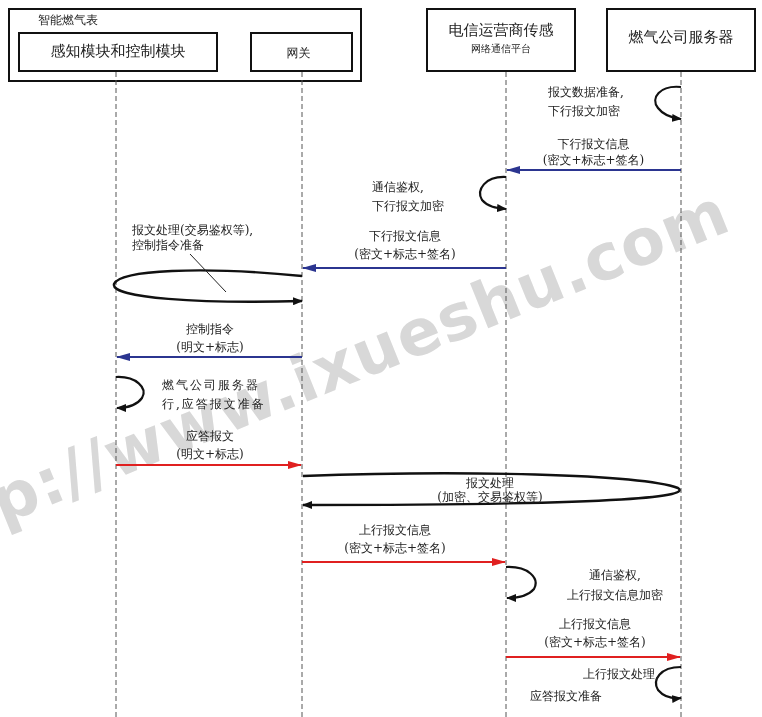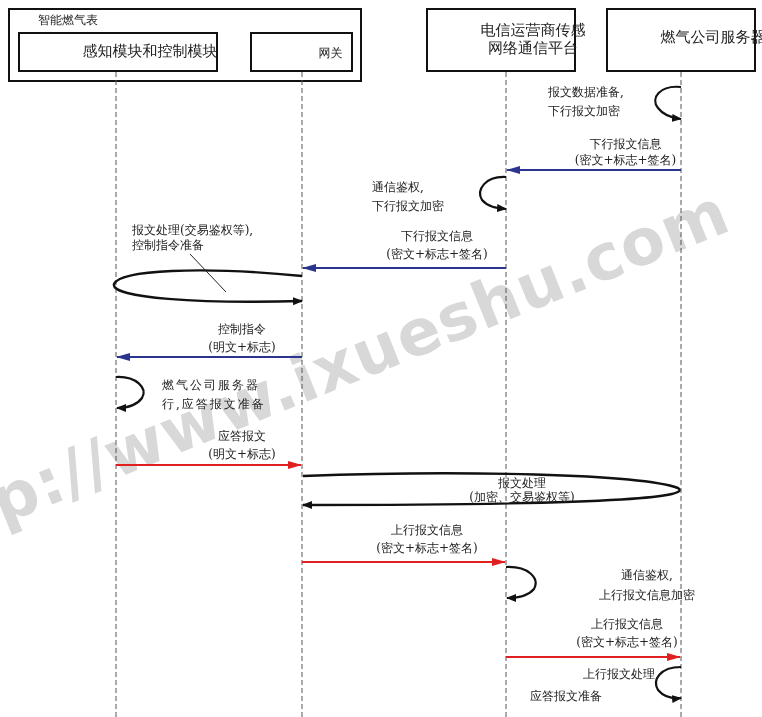--- a/index.html
+++ b/index.html
@@ -1,20 +1,20 @@
 <!DOCTYPE html>
 <html><head>
 <meta charset="utf-8">
 <style>
   html, body { margin:0; padding:0; background:#ffffff; }
   body { width:762px; height:717px; position:relative; overflow:hidden;
          font-family: "DejaVu Serif", "Liberation Serif", serif; color:#222; }
   .box { position:absolute; border:2px solid #111; box-sizing:border-box; background:#fff; }
   .lbl { position:absolute; font-size:12px; line-height:17px; color:#222; white-space:nowrap; }
-  .ctr { text-align:center;padding-left:32px; }
+  .ctr { text-align:center; }
   .wm { position:absolute; left:-20px; top:470px; font-family:"DejaVu Sans", sans-serif;
         font-size:64px; font-weight:bold; color:#d8d8d8; transform:rotate(-22deg);
         transform-origin:left top; white-space:nowrap; letter-spacing:1px; }
   svg.diag { position:absolute; left:0; top:0; }
 </style>
 </head>
 <body>
 
 <div class="wm">p://www.ixueshu.com</div>
 
@@ -22,21 +22,21 @@
 <div class="lbl" style="left:38px; top:12px;">智能燃气表</div>
 
 <div class="box" style="left:18px; top:32px; width:200px; height:40px;"></div>
 <div class="lbl ctr" style="left:18px; top:43px; width:200px; font-size:15px;">感知模块和控制模块</div>
 
 <div class="box" style="left:250px; top:32px; width:103px; height:40px;"></div>
 <div class="lbl ctr" style="left:250px; top:45px; width:97px;">网关</div>
 
 <div class="box" style="left:426px; top:8px; width:150px; height:64px;"></div>
 <div class="lbl ctr" style="left:426px; top:22px; width:150px; font-size:15px;">电信运营商传感</div>
-<div class="lbl ctr" style="left:426px; top:40px; width:150px; font-size:15px;">网络通信平台</div>
+<div class="lbl ctr" style="left:426px; top:40px; width:150px; font-size:10px;">网络通信平台</div>
 
 <div class="box" style="left:606px; top:8px; width:150px; height:64px;"></div>
 <div class="lbl ctr" style="left:606px; top:29px; width:150px; font-size:15px;">燃气公司服务器</div>
 
 <svg class="diag" width="762" height="717">
   <defs>
     <marker id="ahBlack" markerWidth="10" markerHeight="8" refX="9" refY="4" orient="auto" markerUnits="userSpaceOnUse">
       <path d="M0,0 L10,4 L0,8 Z" fill="#111"></path>
     </marker>
     <marker id="ahBlue" markerWidth="14" markerHeight="8" refX="13" refY="4" orient="auto" markerUnits="userSpaceOnUse">

